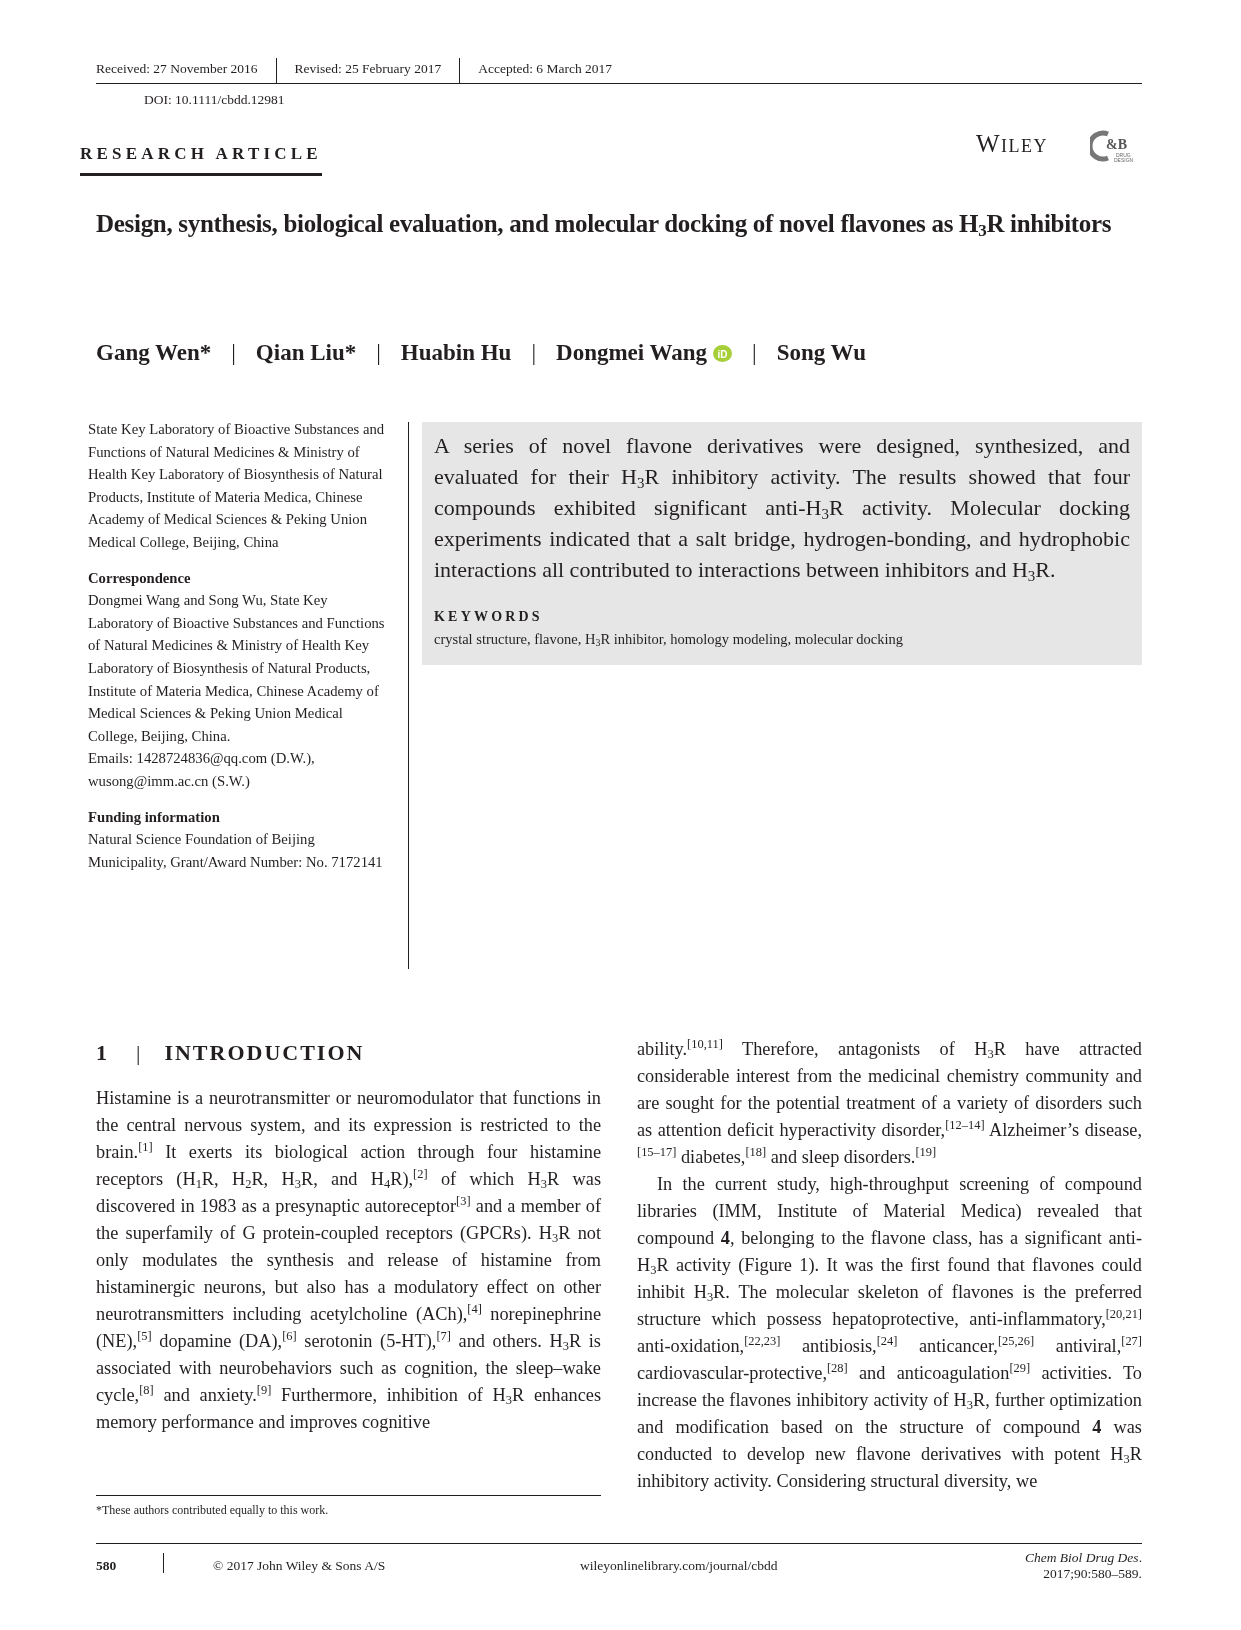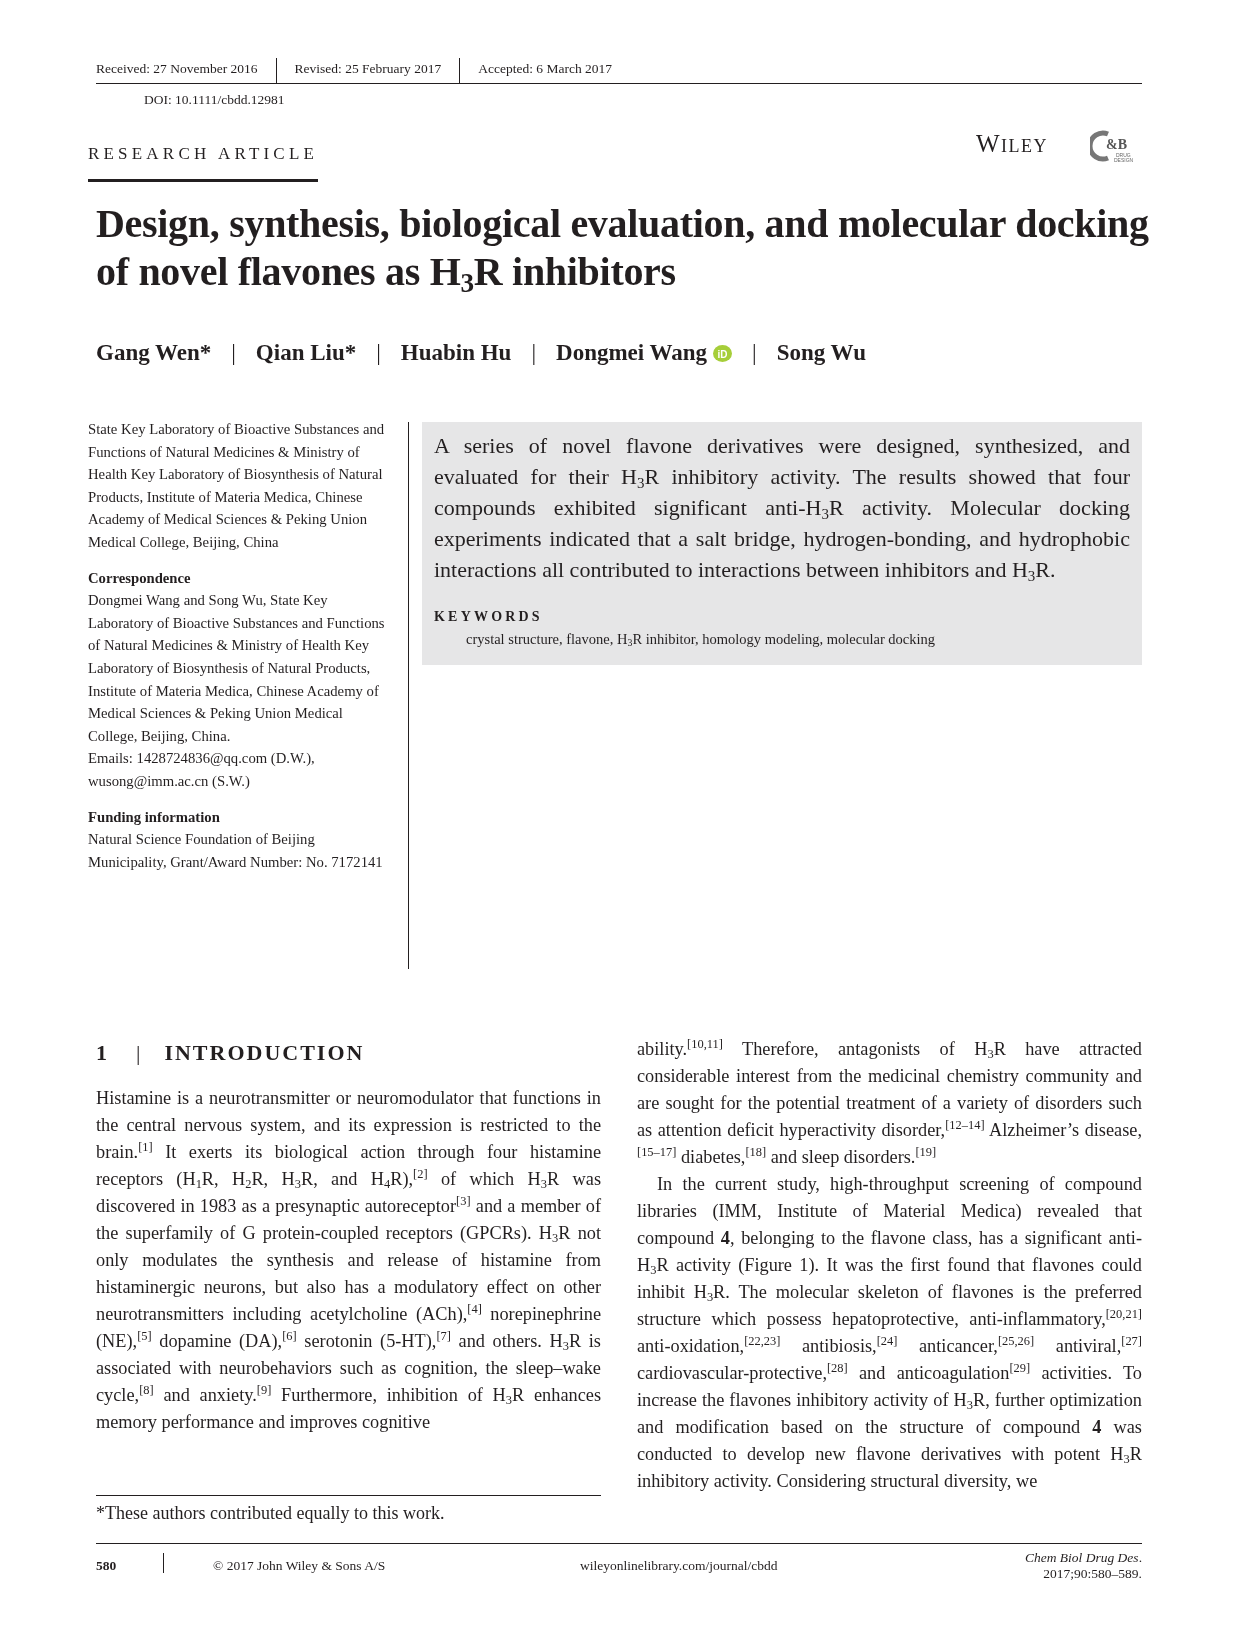--- a/index.html
+++ b/index.html
@@ -7,50 +7,50 @@
   body { position: relative; font-family: "Liberation Serif", "DejaVu Serif", serif; color: #231f20; overflow: hidden; }
   sub, sup { font-size: 0.68em; line-height: 0; }
   sub { vertical-align: -0.25em; }
   sup { vertical-align: 0.55em; }
 
   .header-dates { position: absolute; left: 96px; top: 58px; width: 1046px; height: 26px; border-bottom: 1.4px solid #231f20; display: flex; font-size: 13.5px; }
   .header-dates .d { padding-right: 18px; line-height: 22px; }
   .header-dates .d + .d { border-left: 1px solid #231f20; padding-left: 18px; margin-top: 0; }
   .doi { position: absolute; left: 96px; top: 92px; font-size: 13.5px; margin-left: 48px; }
 
-  .article-type { position: absolute; left: 88px; top: 144px; font-size: 17px; font-weight: normal; letter-spacing: 4.2px; padding-bottom: 15px; border-bottom: 3px solid #231f20; }
+  .article-type { position: absolute; left: 80px; top: 144px; font-size: 17px; font-weight: bold; letter-spacing: 4.2px; padding-bottom: 9px; border-bottom: 3px solid #231f20; }
   .wiley { position: absolute; left: 976px; top: 130px; font-size: 25px; letter-spacing: 1.5px; font-variant: small-caps; }
   .cb-logo { position: absolute; left: 1090px; top: 128px; width: 46px; height: 36px; }
 
-  .title { position: absolute; left: 96px; top: 200px; width: 1060px; font-size: 40px; font-weight: bold; line-height: 48px; letter-spacing: -0.3px; }
+  .title { position: absolute; left: 96px; top: 200px; width: 1060px; font-size: 25px; font-weight: bold; line-height: 48px; letter-spacing: -0.3px; }
   .authors { position: absolute; left: 96px; top: 340px; font-size: 23px; font-weight: bold; display: flex; align-items: center; }
   .authors .bar { font-weight: normal; margin: 0 20px; }
   .orcid { display: inline-block; width: 19px; height: 17px; border-radius: 50%; background: #a6ce39; color: #fff; font-family: "Liberation Sans", sans-serif; font-size: 10px; font-weight: bold; text-align: center; line-height: 19px; margin-left: 6px; vertical-align: 4px; }
 
   .left-col { position: absolute; left: 88px; top: 418px; width: 300px; font-size: 14.7px; line-height: 22.6px; }
   .left-col p { margin-bottom: 13px; }
   .left-col .h { font-weight: bold; }
   .vrule { position: absolute; left: 408px; top: 422px; width: 1px; height: 547px; background: #231f20; }
 
   .abstract-box { position: absolute; left: 422px; top: 422px; width: 720px; height: 243px; background: #e6e6e7; padding: 8px 12px 0 12px; }
   .abstract-text { font-size: 22px; line-height: 31px; text-align: justify; }
   .kw-title { margin-top: 24px; font-size: 14px; font-weight: bold; letter-spacing: 3.2px; }
-  .kw-list { margin-top: 6px; font-size: 14.5px; margin-left: 32px; }
+  .kw-list { margin-top: 6px; font-size: 14.5px; }
 
   .sec-head { position: absolute; left: 96px; top: 1040px; font-size: 22px; font-weight: bold; letter-spacing: 2px; display: flex; }
   .sec-head .num { width: 30px; }
   .sec-head .bar { font-weight: normal; margin: 0 22px 0 10px; }
 
   .col { position: absolute; width: 505px; font-size: 18.3px; line-height: 27px; text-align: justify; }
   .col-left { left: 96px; top: 1085px; }
   .col-right { left: 637px; top: 1036px; }
   .col p.indent { text-indent: 20px; }
 
   .fn-rule { position: absolute; left: 96px; top: 1495px; width: 505px; height: 1px; background: #231f20; }
-  .footnote { position: absolute; left: 96px; top: 1503px; font-size: 18px; }
+  .footnote { position: absolute; left: 96px; top: 1503px; font-size: 12px; }
 
   .footer-rule { position: absolute; left: 96px; top: 1543px; width: 1046px; height: 1.4px; background: #231f20; }
   .footer { position: absolute; left: 96px; top: 1550px; width: 1046px; font-size: 13.5px; display: flex; align-items: center; gap: 27px; }
   .footer .page { font-weight: bold; width: 40px; }
   .footer .fsep { width: 1px; height: 20px; background: #231f20; margin-right: 22px; margin-top: -6px; }
   .footer .copy { width: 340px; }
   .footer .url { width: 390px; }
   .footer .cite { flex: 1; text-align: right; }
   .footer .cite i { font-style: italic; }
 </style>

